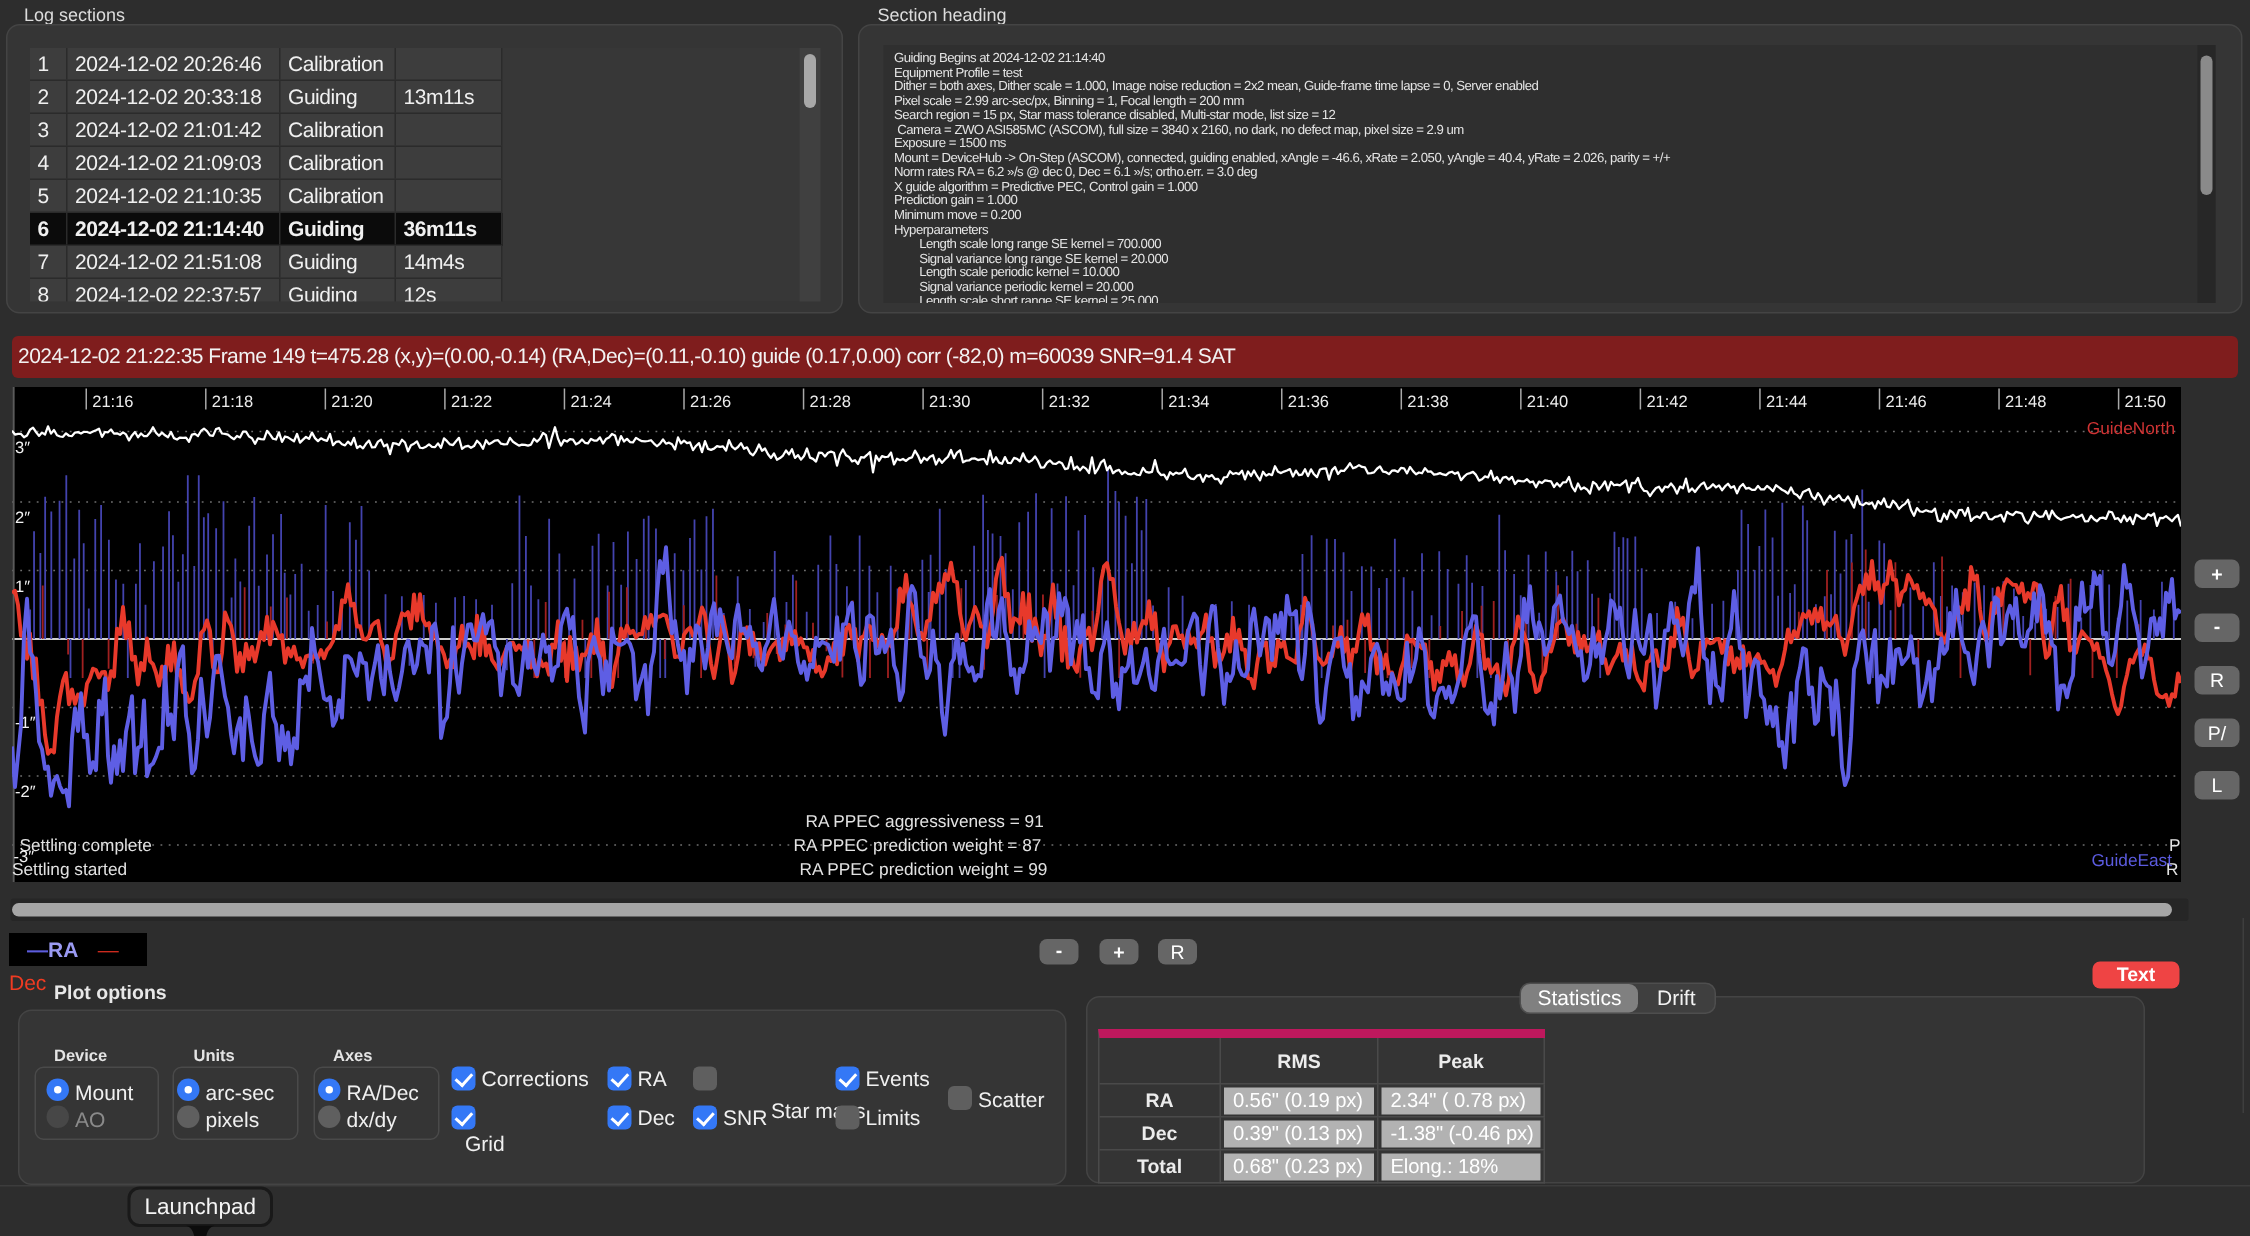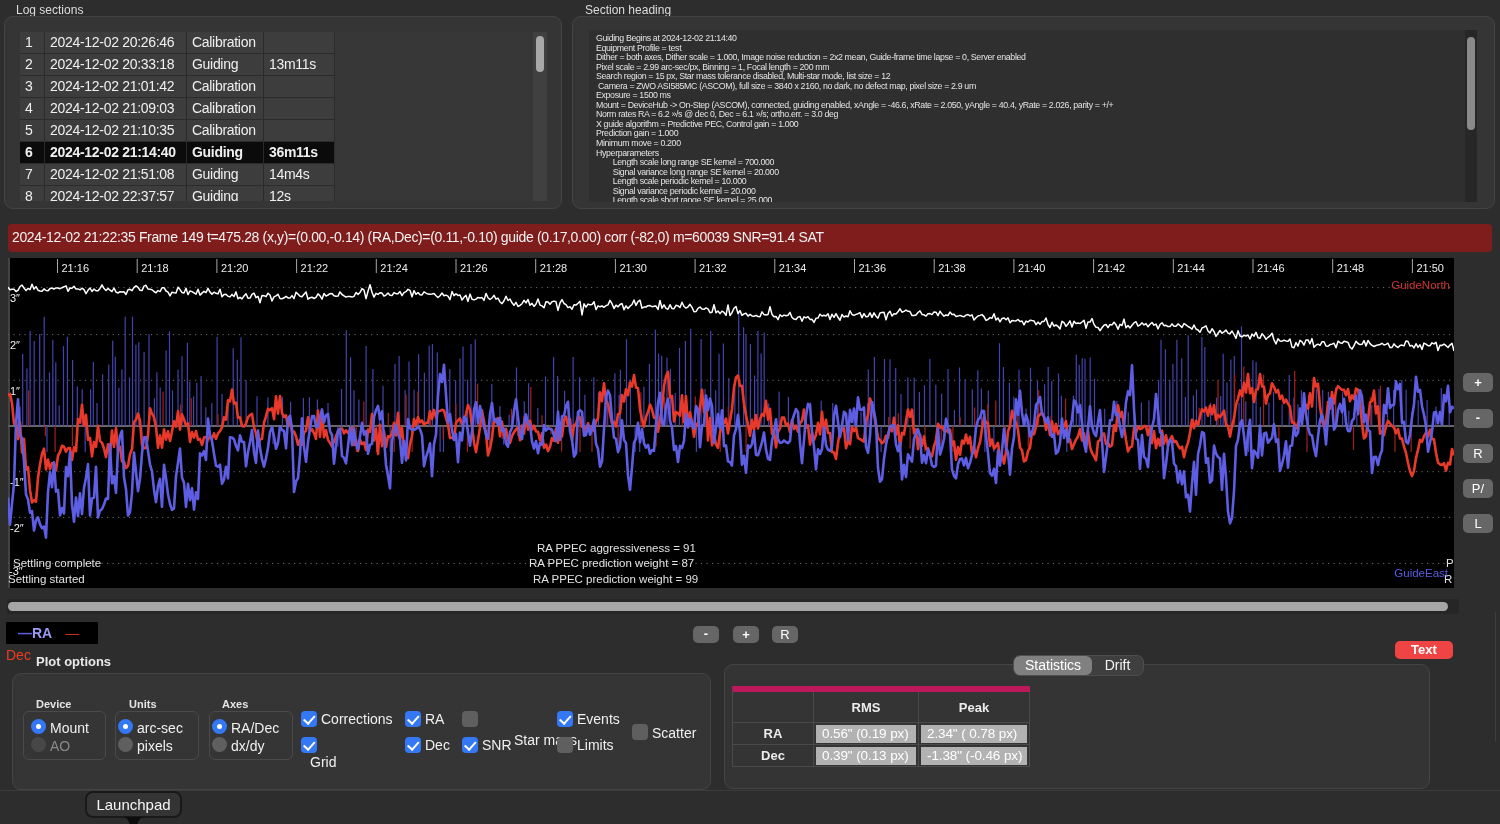--- a/index.html
+++ b/index.html
@@ -287,20 +287,29 @@
     </div>
     <div style="display:flex;">
       <div class="scell" style="width:81px;height:22px;text-align:center;line-height:22px;font-size:13px;font-weight:bold;">Dec</div>
       <div class="scell" style="width:105px;height:22px;padding:2px;">
           <div class="gval" style="height:18px;line-height:18px;">0.39" (0.13 px)</div>
         </div>
       <div class="scell" style="width:111px;height:22px;padding:2px;">
           <div class="gval" style="height:18px;line-height:18px;">-1.38" (-0.46 px)</div>
         </div>
     </div>
+    <div style="display:flex;">
+      <div class="scell" style="width:81px;height:22px;text-align:center;line-height:22px;font-size:13px;font-weight:bold;">Total</div>
+      <div class="scell" style="width:105px;height:22px;padding:2px;">
+          <div class="gval" style="height:18px;line-height:18px;">0.68" (0.23 px)</div>
+        </div>
+      <div class="scell" style="width:111px;height:22px;padding:2px;">
+          <div class="gval" style="height:18px;line-height:18px;">Elong.: 18%</div>
+        </div>
+    </div>
   </div>
 
   <div class="abs" style="left:0px;top:790px;width:1500px;height:1px;background:#3c3c3c;"></div>
   <div class="abs" style="left:1495px;top:612px;width:1px;height:130px;background:#3e3e3e;"></div>
   <div class="abs" style="left:85px;top:791px;width:97px;height:27px;background:#343434;border:2px solid #191919;border-radius:8px;box-sizing:border-box;color:#f5f5f5;font-size:15px;line-height:23px;text-align:center;">Launchpad</div>
   <svg class="abs" style="left:124px;top:817px;" width="20" height="7" viewBox="0 0 20 7">
     <path d="M0 0 L19 0 C16 1 14.5 3 13.5 7 L5.5 7 C4.5 3 3 1 0 0 Z" fill="#0c0c0c"></path>
   </svg>
 
 </div>

